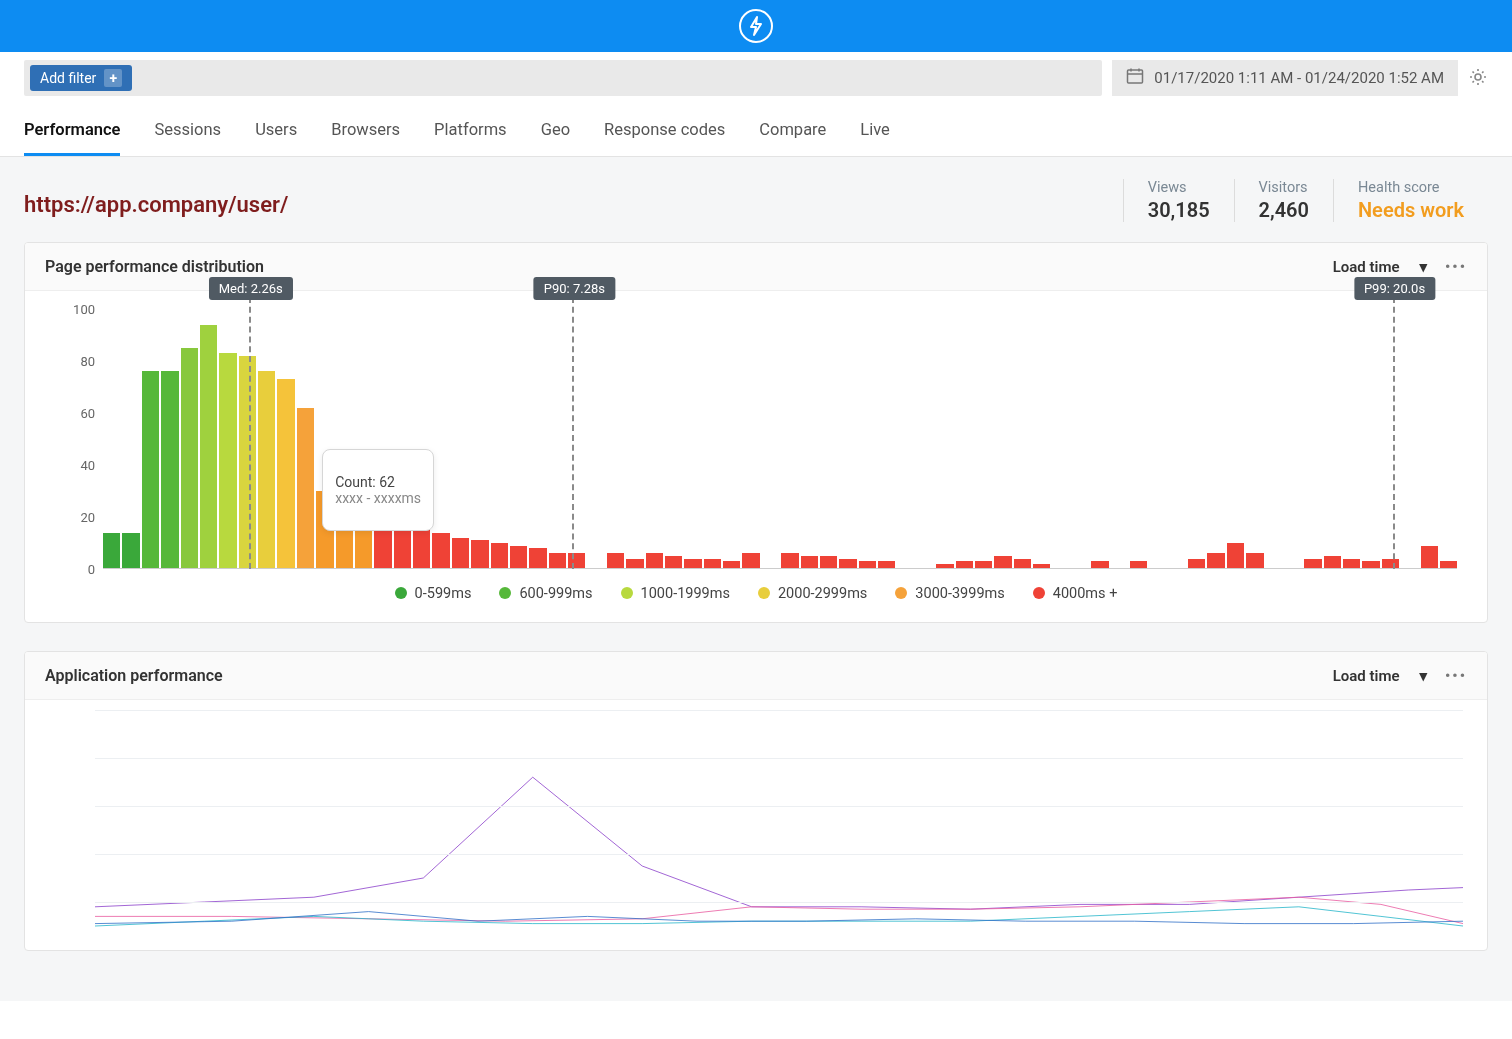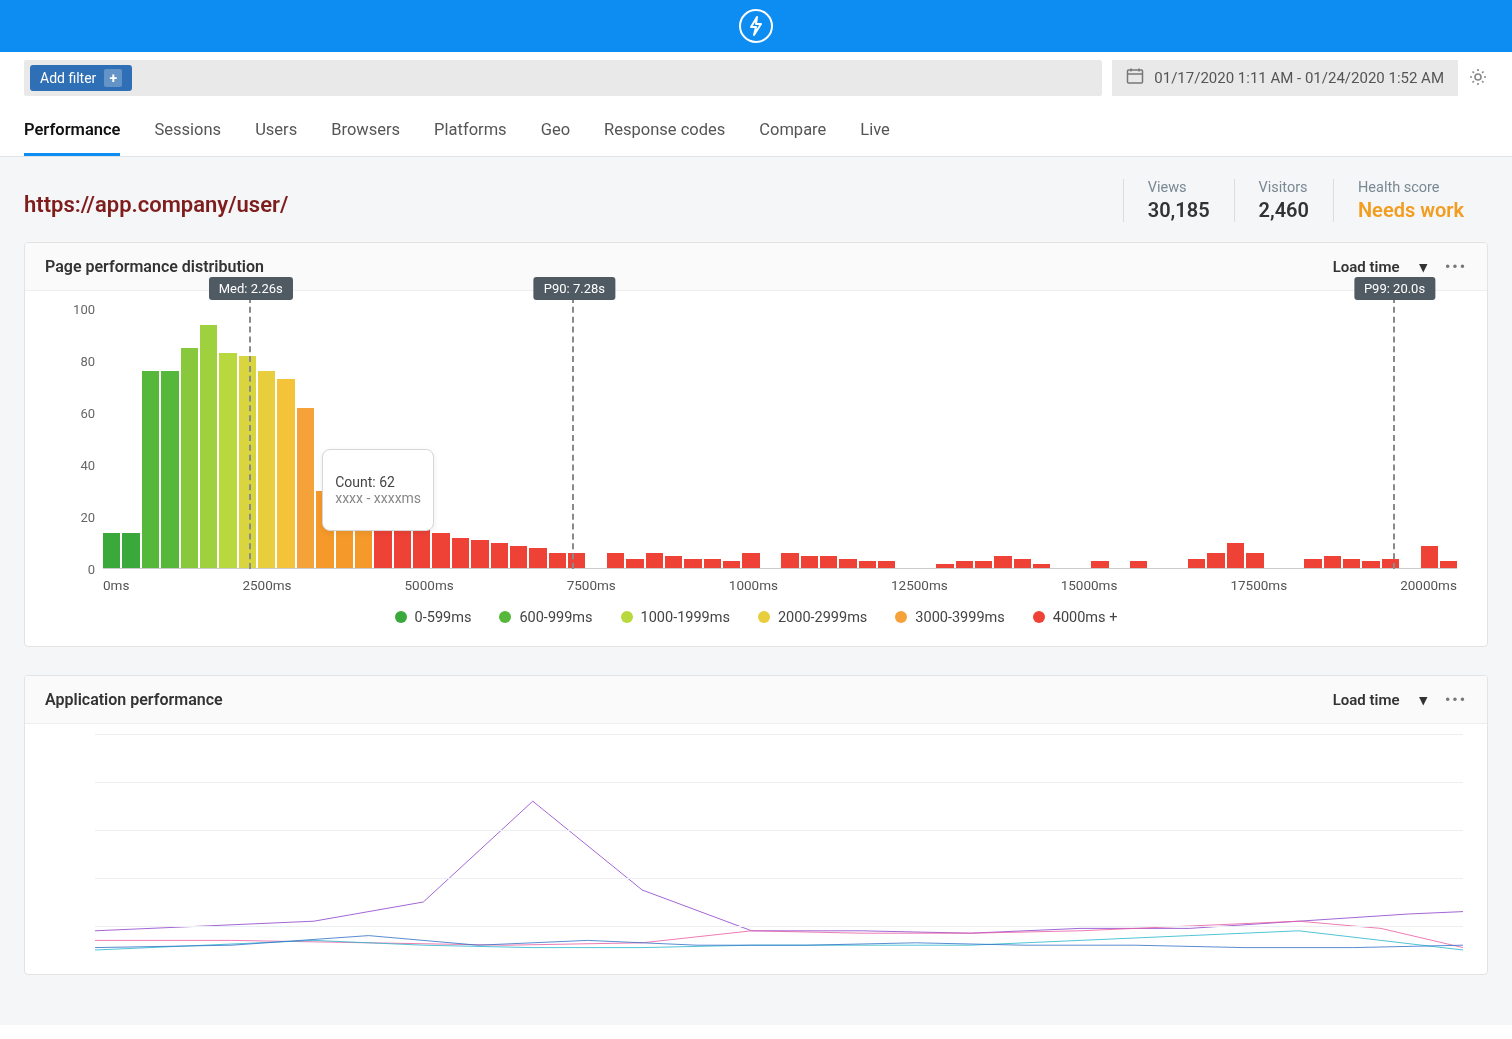--- a/index.html
+++ b/index.html
@@ -228,31 +228,20 @@
             <div class="pill">P90: 7.28s</div>
           </div>
           <div class="marker" style="left: 95.2381%;">
             <div class="pill">P99: 20.0s</div>
           </div>
           <div class="tooltip" style="left: 16.1905%; top: 54%;">
             <div>Count: 62</div>
             <div class="muted">xxxx - xxxxms</div>
           </div>
         </div>
-      <div class="x-axis" id="dist-x-axis">
-          <span>0ms</span>
-          <span>2500ms</span>
-          <span>5000ms</span>
-          <span>7500ms</span>
-          <span>1000ms</span>
-          <span>12500ms</span>
-          <span>15000ms</span>
-          <span>17500ms</span>
-          <span>20000ms</span>
-        </div>
       <div class="legend" id="dist-legend">
           <div><span class="dot" style="background: rgb(58, 168, 58);"></span><span>0-599ms</span></div>
           <div><span class="dot" style="background: rgb(86, 184, 58);"></span><span>600-999ms</span></div>
           <div><span class="dot" style="background: rgb(184, 217, 62);"></span><span>1000-1999ms</span></div>
           <div><span class="dot" style="background: rgb(232, 206, 60);"></span><span>2000-2999ms</span></div>
           <div><span class="dot" style="background: rgb(245, 162, 58);"></span><span>3000-3999ms</span></div>
           <div><span class="dot" style="background: rgb(239, 66, 54);"></span><span>4000ms +</span></div>
         </div>
     </div>
   </div>

